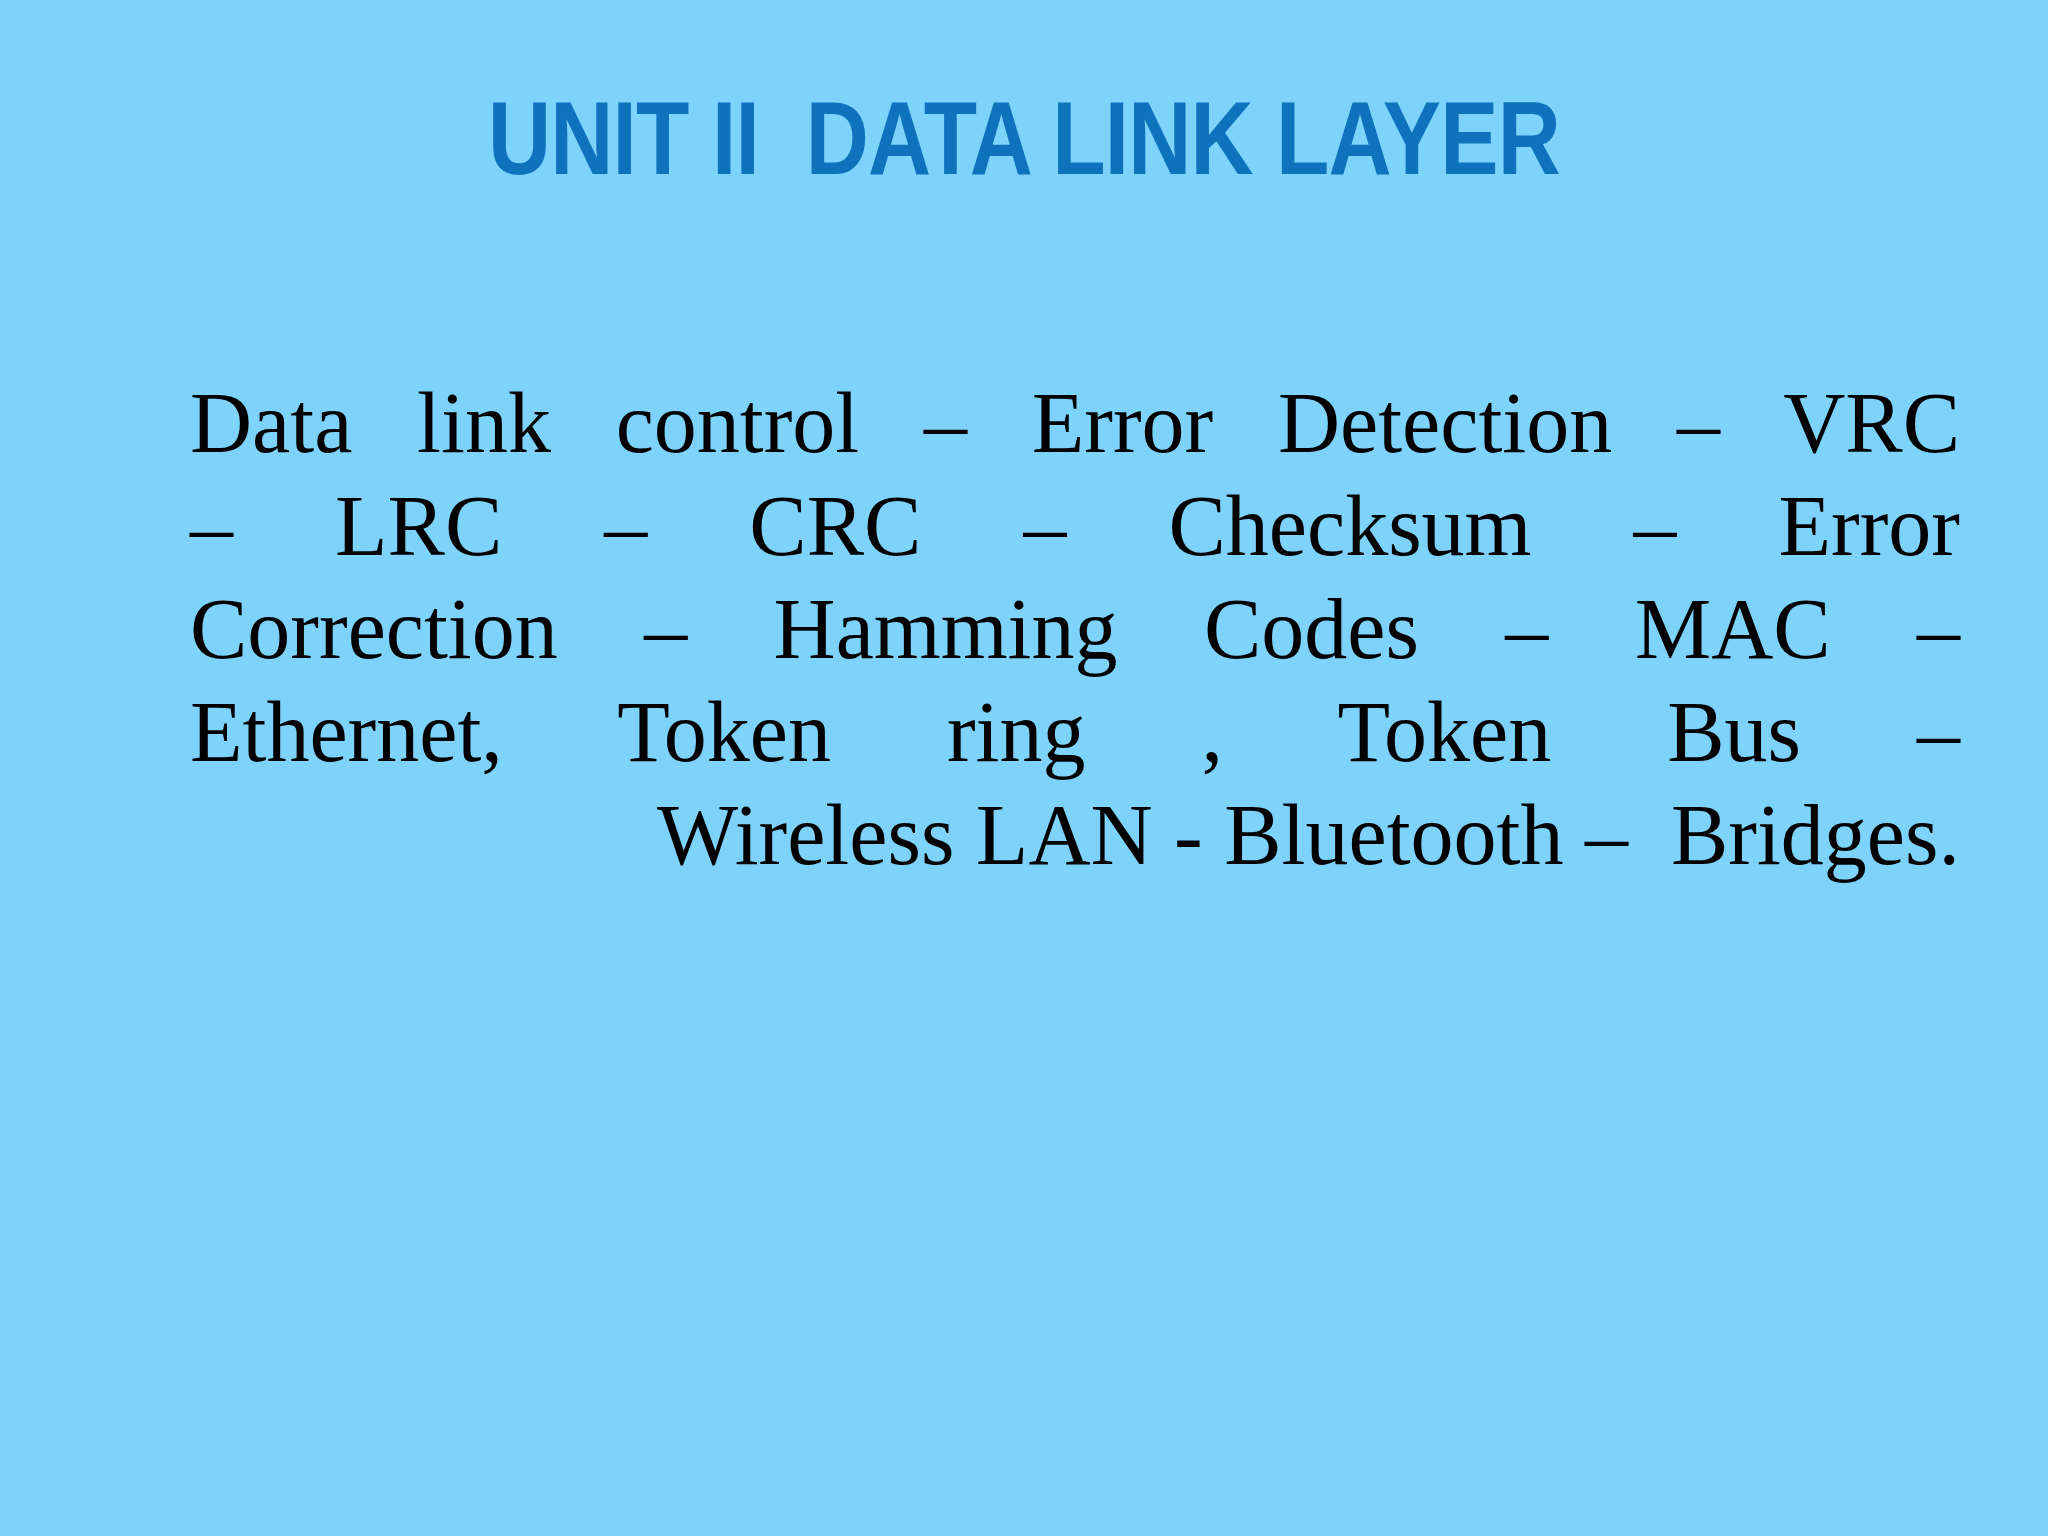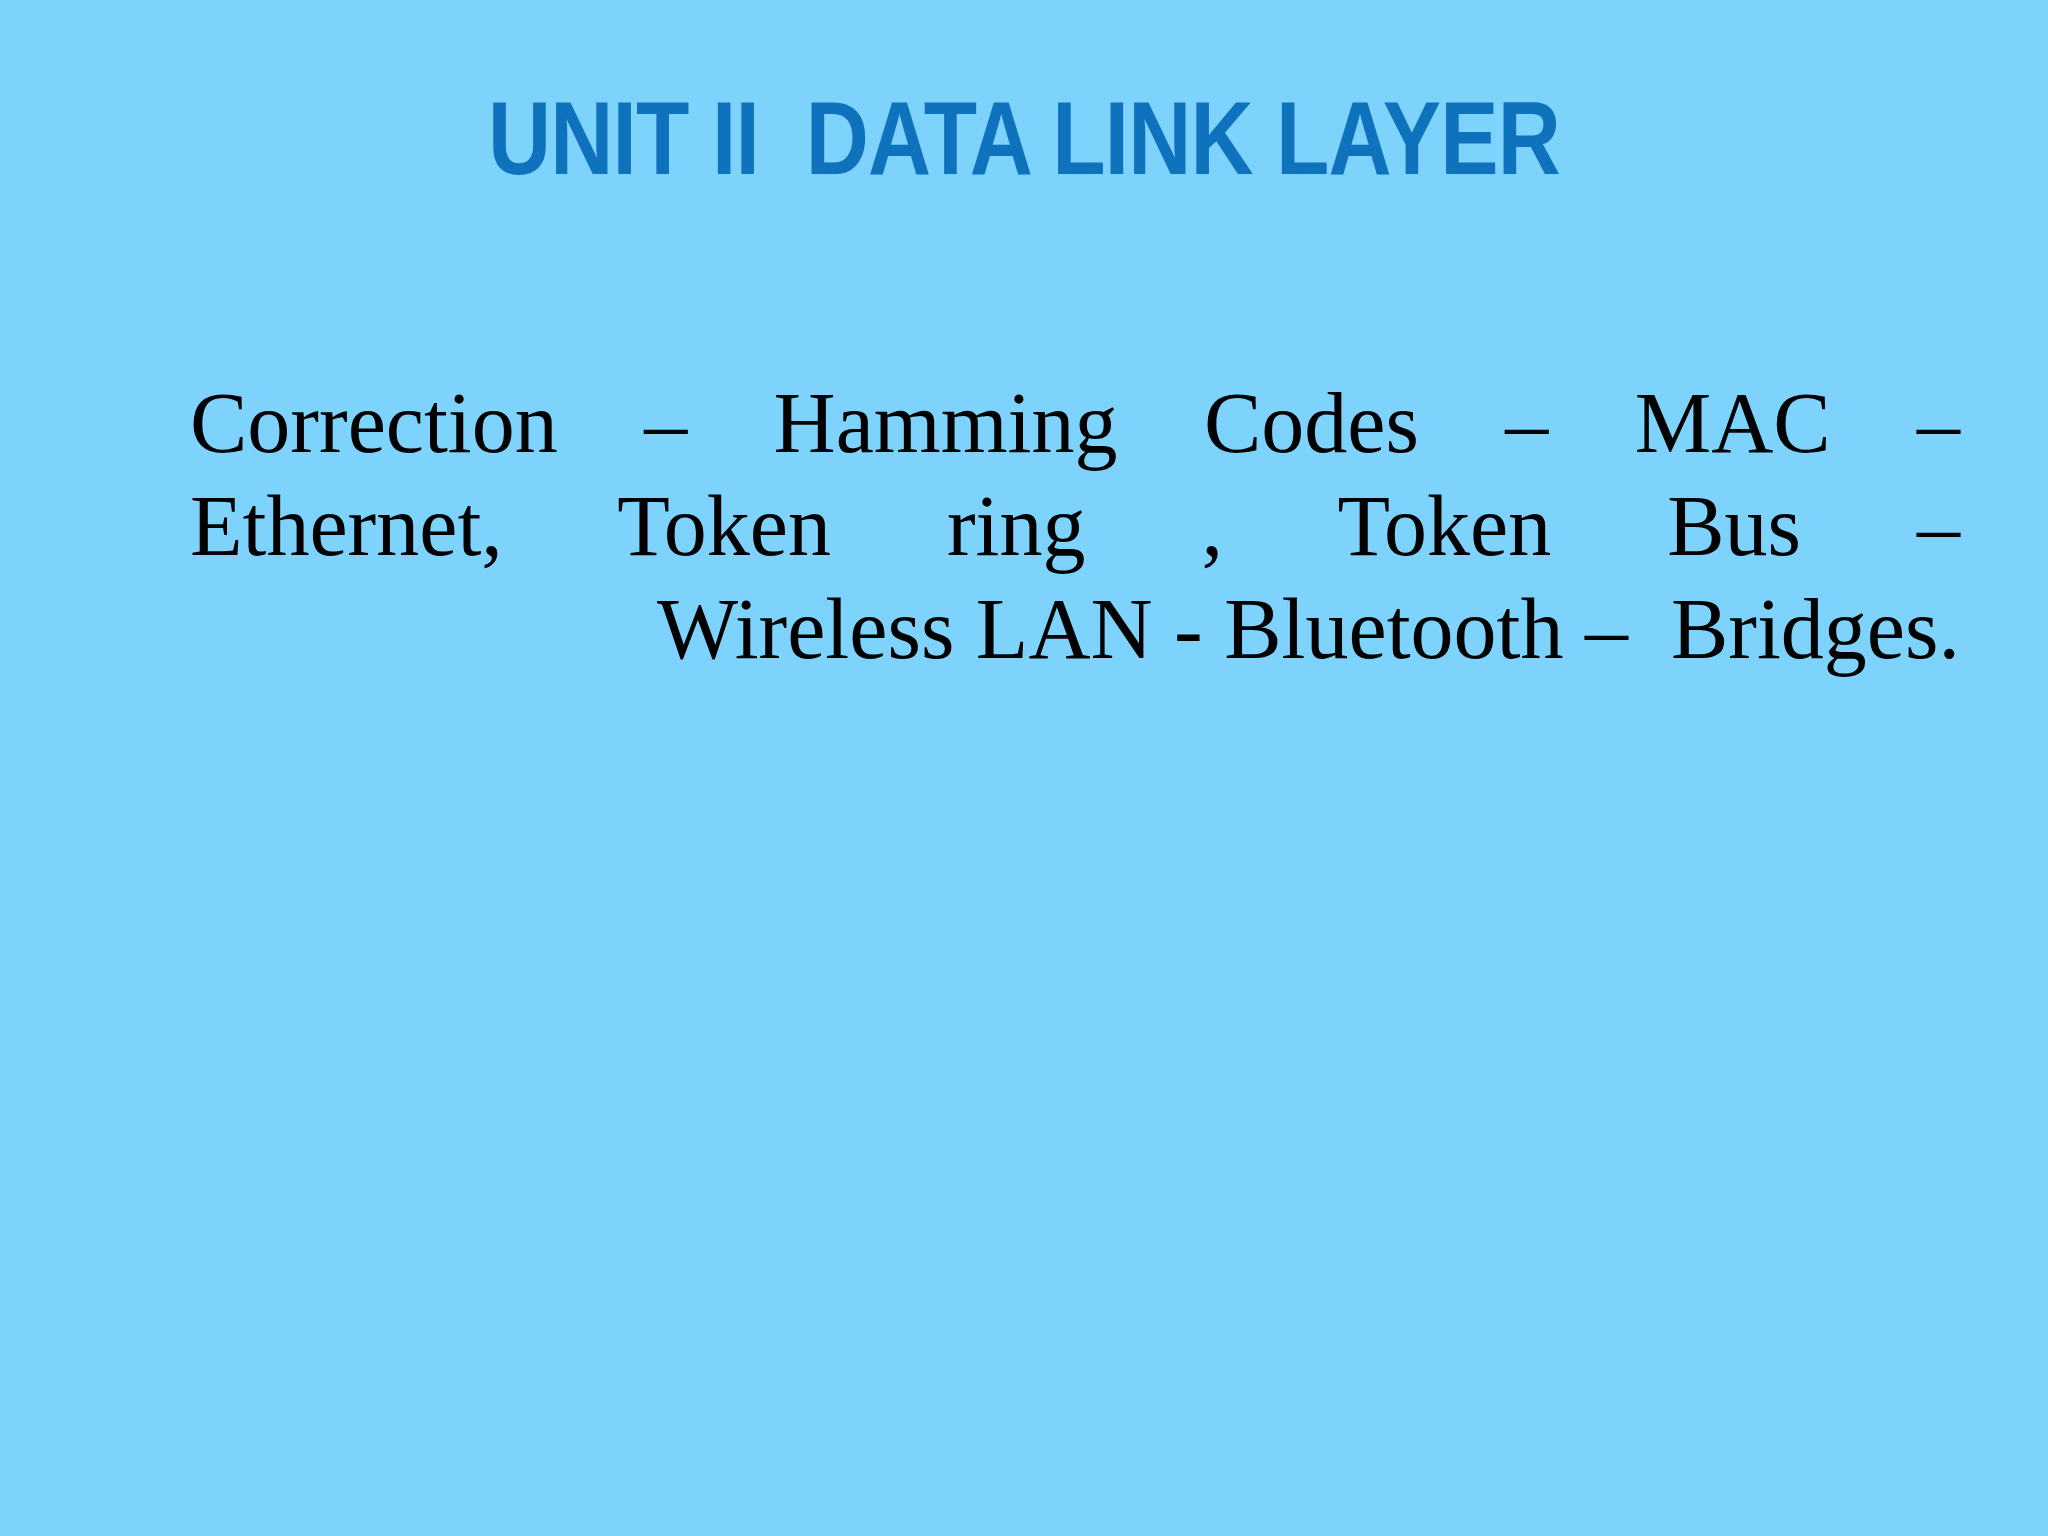--- a/index.html
+++ b/index.html
@@ -58,18 +58,20 @@
 </head>
 <body>
 
 <div class="slide">
 
   <div class="title-bar">
     <span class="title-text">UNIT II&nbsp; DATA LINK LAYER</span>
   </div>
 
   <div class="body-block">
+    <div class="body-line justified">Data link control – Error Detection – VRC</div>
+    <div class="body-line justified">– LRC – CRC – Checksum – Error</div>
     <div class="body-line justified">Correction – Hamming Codes – MAC –</div>
     <div class="body-line justified">Ethernet, Token ring , Token Bus –</div>
     <div class="body-line last">Wireless LAN - Bluetooth –&nbsp; Bridges.</div>
   </div>
 
 </div>
 
 </body></html>

